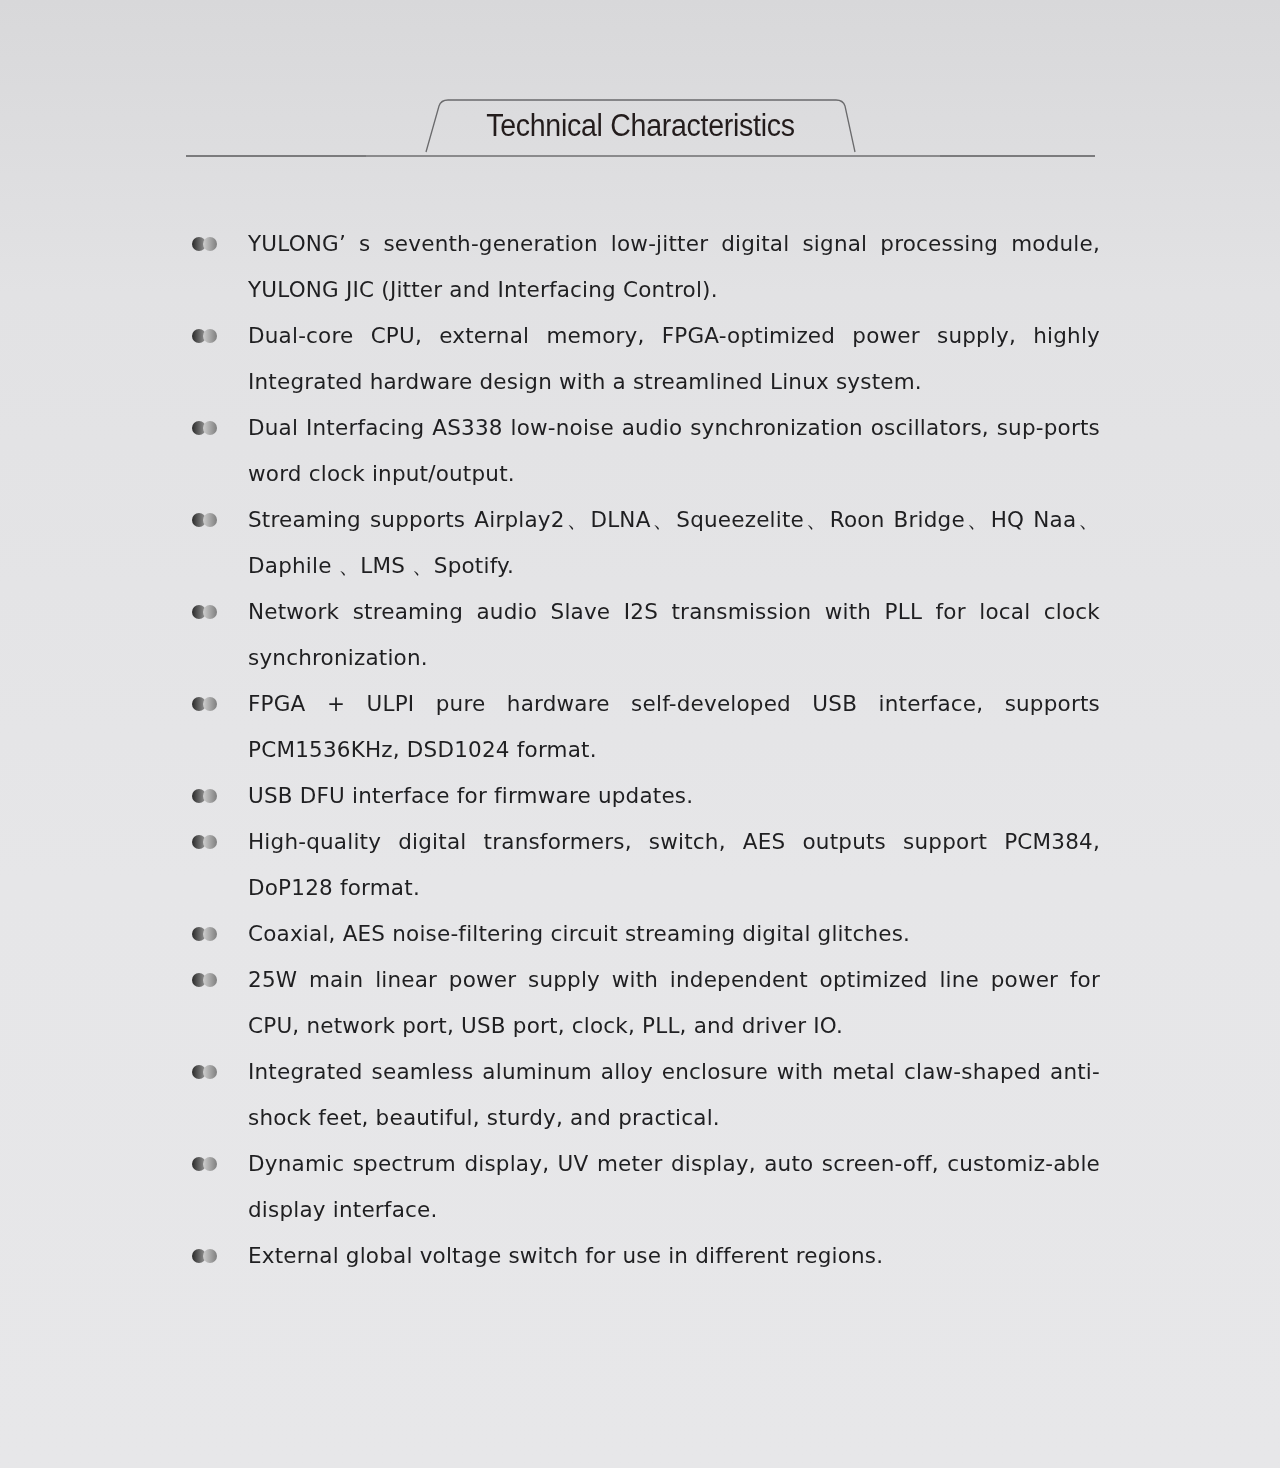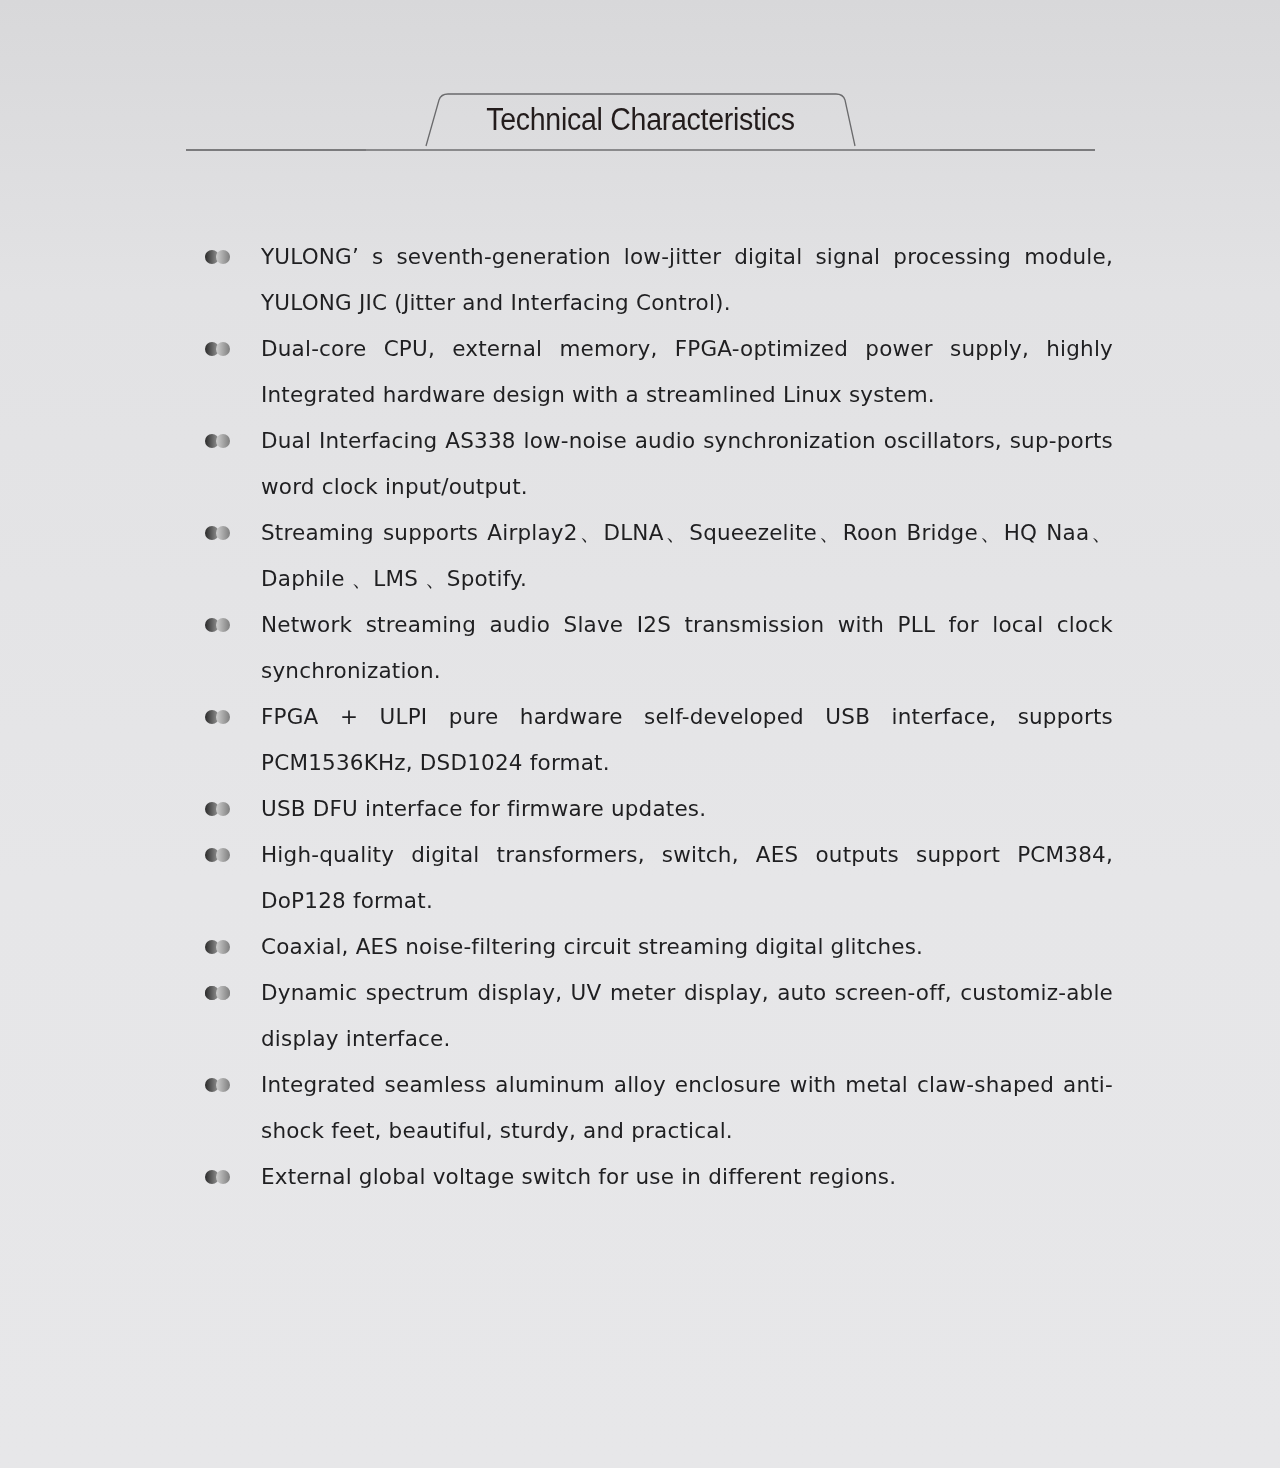--- a/index.html
+++ b/index.html
@@ -8,21 +8,21 @@
       height: 1468px;
       background: linear-gradient(to bottom, #d8d8da 0%, #e2e2e4 20%, #e6e6e8 60%, #e7e7e9 100%);
       font-family: "DejaVu Sans", sans-serif;
       color: #1d1d1f;
       position: relative;
       overflow: hidden;
     }
     .header {
       position: absolute;
       left: 186px;
-      top: 92px;
+      top: 98px;
       width: 909px;
       height: 60px;
     }
     .header svg { position: absolute; left: 0; top: 0; }
     .title {
       position: absolute;
       left: 0;
       width: 909px;
       top: 10px;
       text-align: center;
@@ -30,21 +30,21 @@
       font-size: 31px;
       letter-spacing: -0.3px;
       color: #231c1c;
       transform: scaleX(0.92);
     }
     .list {
       position: absolute;
       left: 186px;
       top: 217px;
       width: 910px;
-      margin: 17px;
+      margin: 4px;
       padding: 0;
       list-style: none;
     }
     .item {
       position: relative;
       padding-left: 58px;
       font-size: 21.5px;
       line-height: 46px;
       color: #1f1f21;
       letter-spacing: 0.2px;
@@ -113,26 +113,26 @@
         <span class="dot dark"></span>
         <span class="dot light"></span>
       </span><span>High-quality digital transformers, switch, AES outputs support PCM384, DoP128 format.</span></li>
   <li class="item"><span class="bullet">
         <span class="dot dark"></span>
         <span class="dot light"></span>
       </span><span>Coaxial, AES noise-filtering circuit streaming digital glitches.</span></li>
   <li class="item"><span class="bullet">
         <span class="dot dark"></span>
         <span class="dot light"></span>
-      </span></li>
+      </span><span>25W main linear power supply with independent optimized line power for CPU, network port, USB port, clock, PLL, and driver IO.</span></li>
+  <li class="item"><span class="bullet">
+        <span class="dot dark"></span>
+        <span class="dot light"></span>
+      </span><span>Integrated seamless aluminum alloy enclosure with metal claw-shaped anti-shock feet, beautiful, sturdy, and practical.</span></li>
   <li class="item"><span class="bullet">
         <span class="dot dark"></span>
         <span class="dot light"></span>
       </span><span>Dynamic spectrum display, UV meter display, auto screen-off, customiz-able display interface.</span></li>
   <li class="item"><span class="bullet">
         <span class="dot dark"></span>
         <span class="dot light"></span>
-      </span><span>Integrated seamless aluminum alloy enclosure with metal claw-shaped anti-shock feet, beautiful, sturdy, and practical.</span></li>
-  <li class="item"><span class="bullet">
-        <span class="dot dark"></span>
-        <span class="dot light"></span>
       </span><span>External global voltage switch for use in different regions.</span></li>
 </ul>
 
 </body></html>

